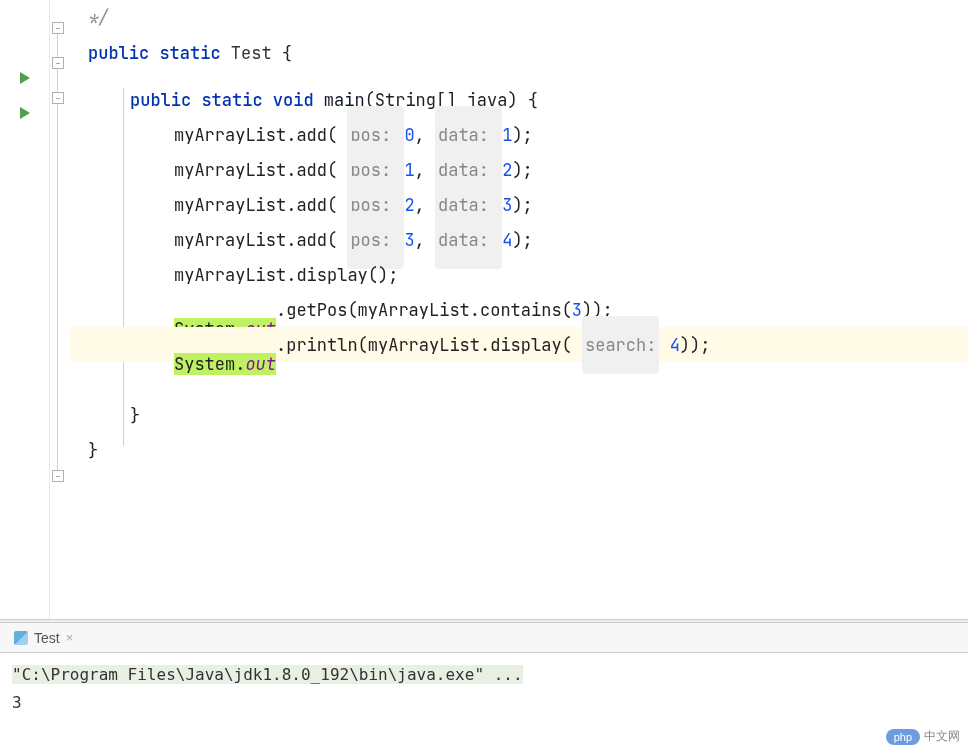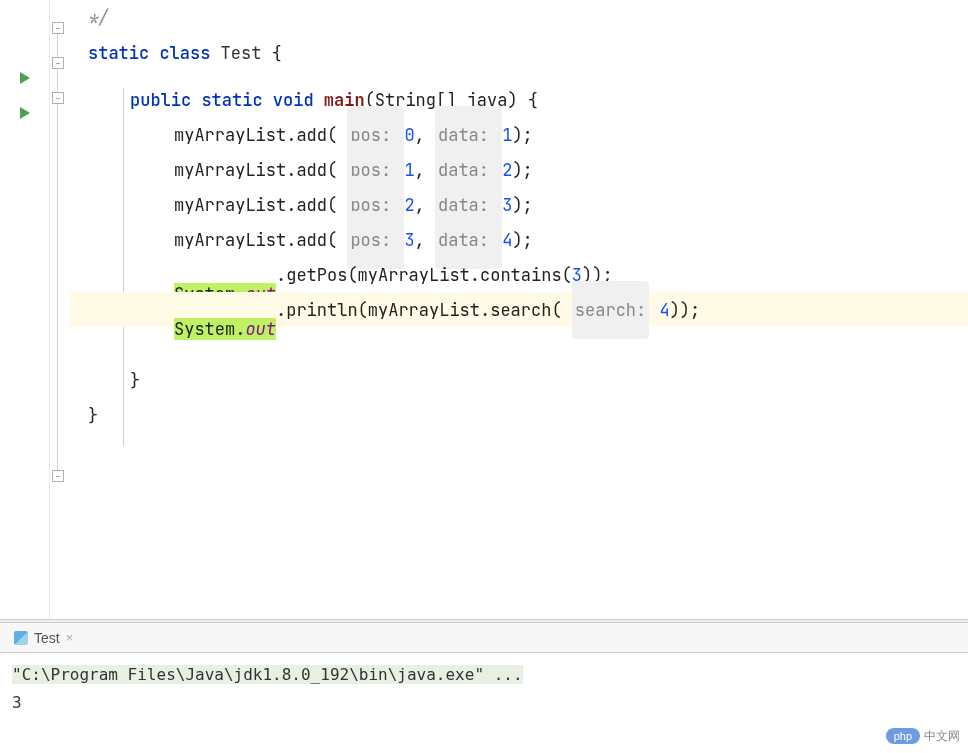--- a/index.html
+++ b/index.html
@@ -88,21 +88,21 @@
       align-items: center;
       padding-left: 18px;
       white-space: pre;
       font-size: 17px;
       position: relative;
     }
     .hl-line { background: #fffbe6; }
     .hint { background: #f0f0f0; border-radius: 4px; padding: 18px 3px; color: #888; font-style: normal; }
     .kw { color: #0033B3; font-weight: 500; }
     .cls { color: #333; }
-    .method-def { color: #7f1d1d; font-weight: bold; }
+    .method-def { color: #0f172a; }
     .num { color: #1750EB; }
     .field { color: #871094; font-style: italic; }
     .comment { color: #8C8C8C; font-style: italic; }
     .usage-bg { background: #bef264; margin-top: 38px; }
     .new-kw { color: #0033B3; font-weight: 500; }
     .text { color: #222; }
 
     .separator {
       height: 4px;
       background: #eee;
@@ -150,21 +150,21 @@
     .output-line {
       line-height: 28px;
       white-space: pre;
     }
     .cmd-line { background: #e8f0e4; display: inline; }
     .watermark {
       position: absolute;
       right: 8px;
       bottom: 8px;
       display: flex;
-      align-items: flex-start;
+      align-items: center;
       gap: 4px;
       font-family: sans-serif;
       font-size: 12px;
       color: #888;
     }
     .wm-badge {
       background: #6d9ce0;
       color: white;
       border-radius: 8px;
       padding: 2px 8px;
@@ -189,37 +189,38 @@
     <div class="fold-handle" style="top:22px;left:2px;">–</div>
     <div class="fold-handle" style="top:57px;left:2px;">–</div>
     <div class="fold-handle" style="top:92px;left:2px;">–</div>
     <div class="fold-handle" style="top:470px;left:2px;">–</div>
   </div>
   <div class="code-area" style="position:relative;">
     <div class="fold-line-inner"></div>
 
     <div class="code-line"><span class="comment">*/</span></div>
 
-    <div class="code-line"><span class="kw">static class </span><span class="cls">Test </span><span class="text">{</span></div>
+    <div class="code-line"><span class="kw">public static </span><span class="cls">Test </span><span class="text">{</span></div>
 
     <div class="code-line" style="padding-left:60px;margin-top:12px;"><span class="kw">public static void </span><span class="method-def">main</span><span class="text">(String[] java) {</span></div>
 
 
     <div class="code-line" style="padding-left:104px;"><span class="text">myArrayList.add( </span><span class="hint">pos: </span><span class="num">0</span><span class="text">, </span><span class="hint">data: </span><span class="num">1</span><span class="text">);</span></div>
 
     <div class="code-line" style="padding-left:104px;"><span class="text">myArrayList.add( </span><span class="hint">pos: </span><span class="num">1</span><span class="text">, </span><span class="hint">data: </span><span class="num">2</span><span class="text">);</span></div>
 
     <div class="code-line" style="padding-left:104px;"><span class="text">myArrayList.add( </span><span class="hint">pos: </span><span class="num">2</span><span class="text">, </span><span class="hint">data: </span><span class="num">3</span><span class="text">);</span></div>
 
     <div class="code-line" style="padding-left:104px;"><span class="text">myArrayList.add( </span><span class="hint">pos: </span><span class="num">3</span><span class="text">, </span><span class="hint">data: </span><span class="num">4</span><span class="text">);</span></div>
 
+    <div class="code-line" style="padding-left:104px;"><span class="text">myArrayList.display();</span></div>
 
     <div class="code-line" style="padding-left:104px;"><span class="usage-bg"><span class="text">System.</span><span class="field">out</span></span><span class="text">.getPos(myArrayList.contains(</span><span class="num">3</span><span class="text">));</span></div>
 
-    <div class="code-line hl-line" style="padding-left:104px;"><span class="usage-bg"><span class="text">System.</span><span class="field">out</span></span><span class="text">.println(myArrayList.search( </span><span class="hint">search:</span><span class="text"> </span><span class="num">4</span><span class="text">));</span></div>
+    <div class="code-line hl-line" style="padding-left:104px;"><span class="usage-bg"><span class="text">System.</span><span class="field">out</span></span><span class="text">.println(myArrayList.display( </span><span class="hint">search:</span><span class="text"> </span><span class="num">4</span><span class="text">));</span></div>
 
 
     <div class="code-line"></div>
 
     <div class="code-line" style="padding-left:60px;"><span class="text">}</span></div>
 
     <div class="code-line" style="padding-left:18px;"><span class="text">}</span></div>
 
   </div>
 </div>

